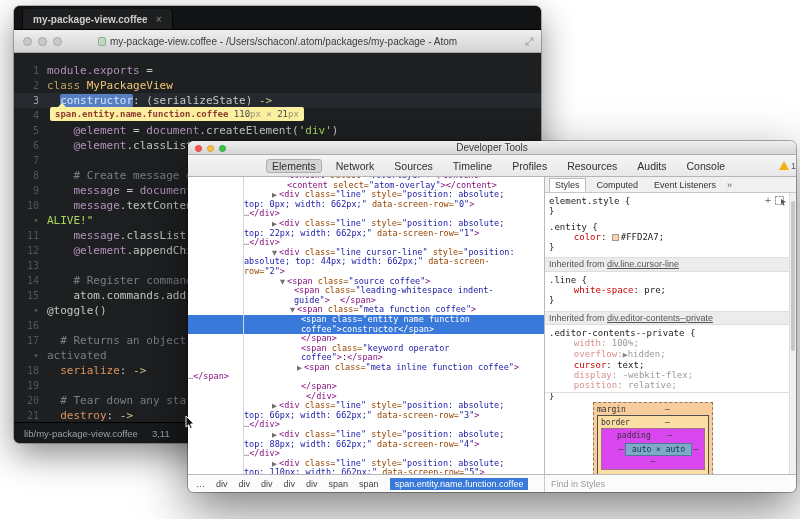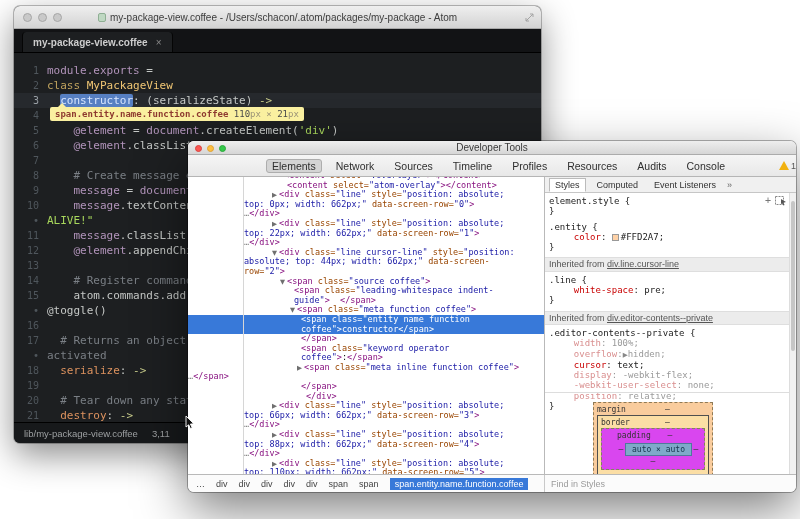--- a/index.html
+++ b/index.html
@@ -116,41 +116,41 @@
 #findbar input{border:none;outline:none;background:transparent;font-size:9px;color:#333;width:100%;
   font-family:"Liberation Sans",sans-serif}
 #findbar input::placeholder{color:#9B9B9B}
 #mouse-cursor{position:absolute;left:185px;top:415px;z-index:60}
 .clip-top{margin-top:-6px}
 </style>
 </head>
 <body>
 
 <div class="win" id="atom-win">
+  <div id="atom-tabbar">
+    <div id="atom-tab">
+      <span class="lbl">my-package-view.coffee</span>
+      <span class="x">×</span>
+    </div>
+  </div>
   <div id="atom-title">
     <div class="lights">
       <div class="light gray"></div>
       <div class="light gray"></div>
       <div class="light gray"></div>
     </div>
     <div class="ttl">
       <svg width="8" height="9">
           <rect x="0.5" y="0.5" width="7" height="8" rx="1.5" fill="#BFD8C2" stroke="#8FAF94"></rect>
         </svg>
       <span>my-package-view.coffee - /Users/schacon/.atom/packages/my-package - Atom</span>
     </div>
     <svg id="atom-resize" width="9" height="9">
       <path d="M1 8 L8 1 M8 1 L5 1 M8 1 L8 4 M1 8 L4 8 M1 8 L1 5" stroke="#8F8F8F" stroke-width="1" fill="none"></path>
     </svg>
-  </div>
-  <div id="atom-tabbar">
-    <div id="atom-tab">
-      <span class="lbl">my-package-view.coffee</span>
-      <span class="x">×</span>
-    </div>
   </div>
   <div id="atom-editor">
       <div class="crow"><div class="gut">1</div><div class="ctext"><span class="s-var">module.exports</span><span class="s-fg"> =</span></div></div>
       <div class="crow"><div class="gut">2</div><div class="ctext"><span class="s-kw">class </span><span class="s-cls">MyPackageView</span></div></div>
       <div class="crow cursor"><div class="gut">3</div><div class="ctext"><span class="s-fg">  </span><span class="s-hl">constructor</span><span class="s-fg">: (serializeState) </span><span class="s-aop">-&gt;</span></div></div>
       <div class="crow"><div class="gut">4</div><div class="ctext"></div></div>
       <div class="crow"><div class="gut">5</div><div class="ctext"><span class="s-fg">    </span><span class="s-var">@element</span><span class="s-fg"> = </span><span class="s-var">document</span><span class="s-fg">.createElement(</span><span class="s-str">'div'</span><span class="s-fg">)</span></div></div>
       <div class="crow"><div class="gut">6</div><div class="ctext"><span class="s-fg">    </span><span class="s-var">@element</span><span class="s-fg">.classList.add(</span><span class="s-str">'my-package'</span><span class="s-fg">,  </span><span class="s-str">'overlay'</span><span class="s-fg">, </span><span class="s-str">'from-top'</span><span class="s-fg">)</span></div></div>
       <div class="crow"><div class="gut">7</div><div class="ctext"></div></div>
       <div class="crow"><div class="gut">8</div><div class="ctext"><span class="s-fg">    </span><span class="s-com"># Create message element</span></div></div>
@@ -298,21 +298,20 @@
             <div class="prop">  <span class="pn">white-space</span>: <span class="pv">pre</span>;</div>
             <div class="cl">}</div>
           </div>
           <div class="inhbar">Inherited from <a>div.editor-contents--private</a></div>
           <div class="rule">
             <div class="hd"><span>.editor-contents--private</span> {</div>
             <div class="prop gray">  <span class="pn">width</span>: <span class="pv">100%</span>;</div>
             <div class="prop gray">  <span class="pn">overflow</span>:<span class="pexp">▶</span><span class="pv">hidden</span>;</div>
             <div class="prop">  <span class="pn">cursor</span>: <span class="pv">text</span>;</div>
             <div class="prop gray">  <span class="pn">display</span>: <span class="pv">-webkit-flex</span>;</div>
-            <div class="prop gray">  <span class="pn">-webkit-user-select</span>: <span class="pv">none</span>;</div>
             <div class="prop gray">  <span class="pn">position</span>: <span class="pv">relative</span>;</div>
             <div class="cl">}</div>
           </div>
         </div>
       <div id="metrics-sep"></div>
       <div id="metrics">
         <div class="mbox">
           <div class="boxlblrow">
               <span class="bl">margin</span>
               <span class="bd">–</span>

